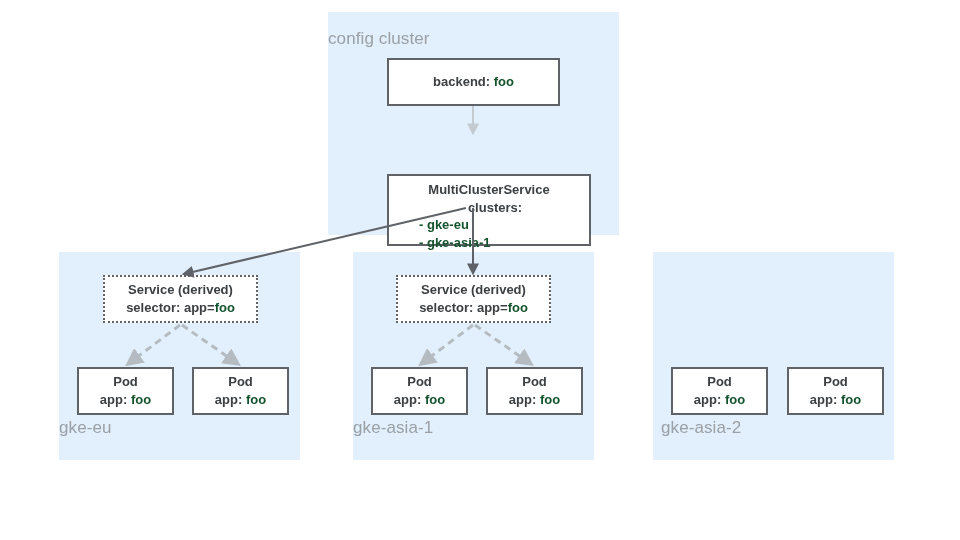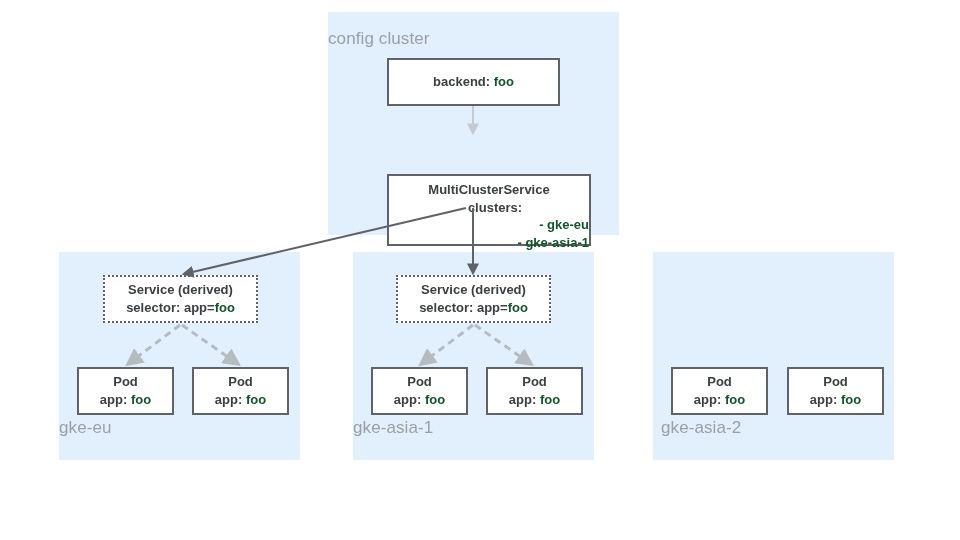--- a/index.html
+++ b/index.html
@@ -59,21 +59,21 @@
   .box.dotted {
     border: 2px dotted #5f6368;
     background: #ffffff;
   }
   .box .line { text-align: center; white-space: nowrap; }
   .box .line.left {
     text-align: center;
     padding-left: 12px;
   }
   .box .line.indent {
-    text-align: right;
+    text-align: left;
     padding-left: 30px;
   }
   .accent { color: #14532d; }
 
   
   #wires {
     position: absolute;
     left: 0; top: 0;
     width: 960px;
     height: 540px;

